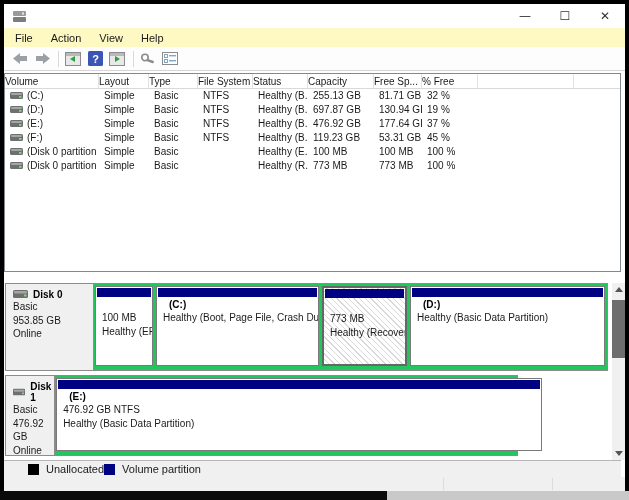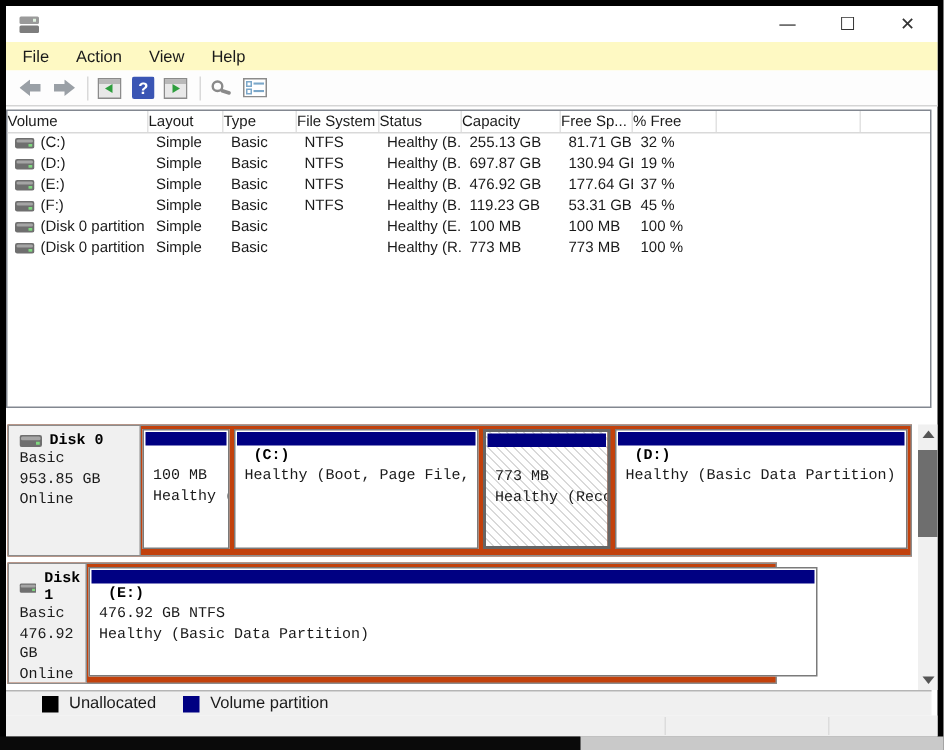--- a/index.html
+++ b/index.html
@@ -34,21 +34,21 @@
   .vhead .hcell { font-size:10px; color:#1a1a1a; line-height:15px; padding-left:0;
                   border-right:1px solid #e2e2e2; overflow:hidden; white-space:nowrap; }
   .vhead .hcell:last-child { border-right:none; }
   .vrow { height:14px; }
   .vrow .cell { font-size:10px; color:#1a1a1a; line-height:14px; padding-left:5px;
                 overflow:hidden; white-space:nowrap; }
   .vrow .cell.volcell { display:flex; align-items:center; padding-left:5px; }
   .volicon { width:13px; height:8px; margin-right:4px; flex:0 0 auto; }
 
   
-  .diskrow { position:absolute; left:1px; background:#c2410c; border:1px solid #8c8c8c; display:flex;font-family:Liberation Mono, monospace; }
+  .diskrow { position:absolute; left:1px; background:#22c55e; border:1px solid #8c8c8c; display:flex; }
   .disklabel { width:88px; background:#f0f0f0; border-right:1px solid #8c8c8c; padding:5px 0 0 7px; }
   .disklabel .dname { font-size:10px; font-weight:bold; color:#000; display:flex; align-items:center; gap:5px; }
   .disklabel .dline { font-size:10px; color:#1a1a1a; line-height:13.5px; }
   .partarea { flex:1; display:flex; padding:1px 0 0 1px; gap:3px; }
   .part { border:1px solid #7a7a7a; background:#fff; overflow:hidden; height:80px; margin-top:1px; }
   .part.selected { border:2px solid #666;
      background:repeating-linear-gradient(45deg,#fff 0 3px,#d9d9d9 3px 4px); }
   .band { height:9px; background:#000082; margin:1px; }
   .ptitle { font-size:10px; font-weight:bold; color:#000; padding-left:12px; height:13px;
             line-height:13px; white-space:nowrap; overflow:hidden; }
@@ -59,21 +59,21 @@
   .vscroll { position:absolute; left:608px; top:279px; width:13px; height:177px; background:#f0f0f0; }
   .sbtn { position:absolute; left:0; width:13px; height:13px; display:flex; align-items:center; justify-content:center; }
   .sarr-up { width:0; height:0; border-left:4px solid transparent; border-right:4px solid transparent;
              border-bottom:5px solid #555; }
   .sarr-dn { width:0; height:0; border-left:4px solid transparent; border-right:4px solid transparent;
              border-top:5px solid #555; }
   .sthumb { position:absolute; left:0; top:17px; width:13px; height:58px; background:#6e6e6e; }
 
   
   .legend { position:absolute; left:0; top:456px; width:617px; height:17px; background:#f0f0f0;
-            border-top:1px solid #b5b5b5; display:flex; align-items:center; padding-left:24px; gap:18px; }
+            border-top:1px solid #b5b5b5; display:flex; align-items:center; padding-left:24px; }
   .legitem { display:flex; align-items:center; gap:7px; }
   .legswatch { width:11px; height:11px; }
   .legtext { font-size:11px; color:#1a1a1a; }
 
   
   .bottomstrip { position:absolute; left:0; top:473px; width:621px; height:14px; background:#f0f0f0; }
   .strip-div { position:absolute; top:1px; width:1px; height:12px; background:#dcdcdc; }
   .taskbar-left { position:absolute; left:0; top:491px; width:387px; height:9px; background:#0a0a0a; }
   .taskbar-right { position:absolute; left:387px; top:491px; width:242px; height:9px; background:#c9c9c9; }
 </style>

